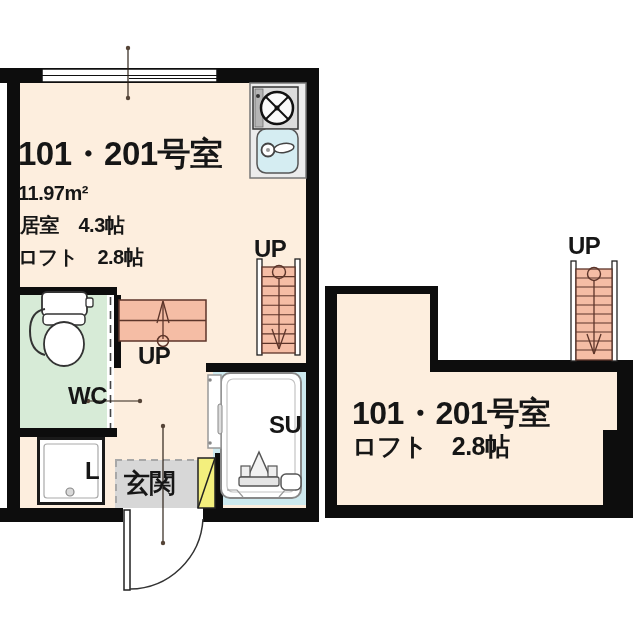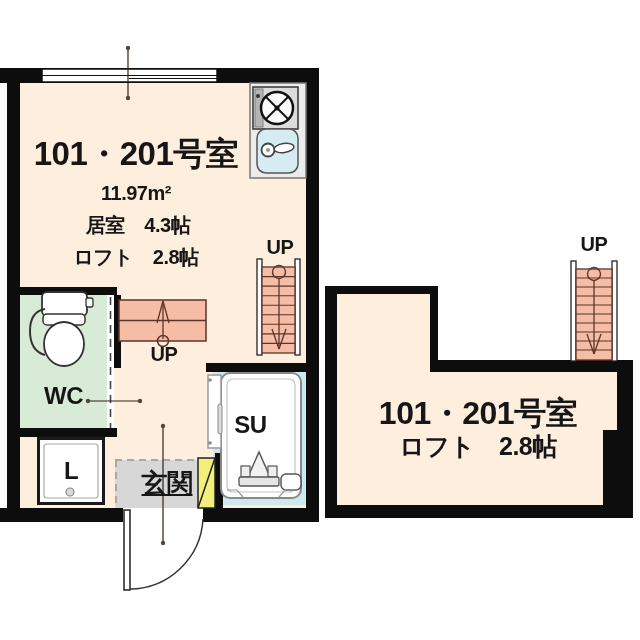--- a/index.html
+++ b/index.html
@@ -1,25 +1,25 @@
 <!DOCTYPE html>
 <html><head>
 <meta charset="utf-8">
 <style>
   html,body{margin:0;padding:0;background:#ffffff;}
   .plan{position:relative;width:640px;height:640px;background:#ffffff;overflow:hidden;
         font-family:"Liberation Sans","DejaVu Sans",sans-serif;}
   .plan svg{position:absolute;left:0;top:0;}
   .lbl{position:absolute;font-weight:bold;color:#161616;line-height:1;white-space:nowrap;
-       text-align:center;letter-spacing:-0.5px;}
+       text-align:left;letter-spacing:-0.5px;}
   .t-main{font-size:33px;}
   .t-sub{font-size:20px;}
-  .t-up{font-size:20px;}
-  .t-room{font-size:24px;}
-  .t-genkan{font-size:26px;text-decoration:underline;}
+  .t-up{font-size:24px;}
+  .t-room{font-size:24px;padding-left:48px;}
+  .t-genkan{font-size:26px;}
   .t-right-main{font-size:32px;}
   .t-right-sub{font-size:25px;}
 </style>
 </head>
 <body>
 
 <div class="plan">
 
 <svg width="640" height="640" viewBox="0 0 640 640">
 

